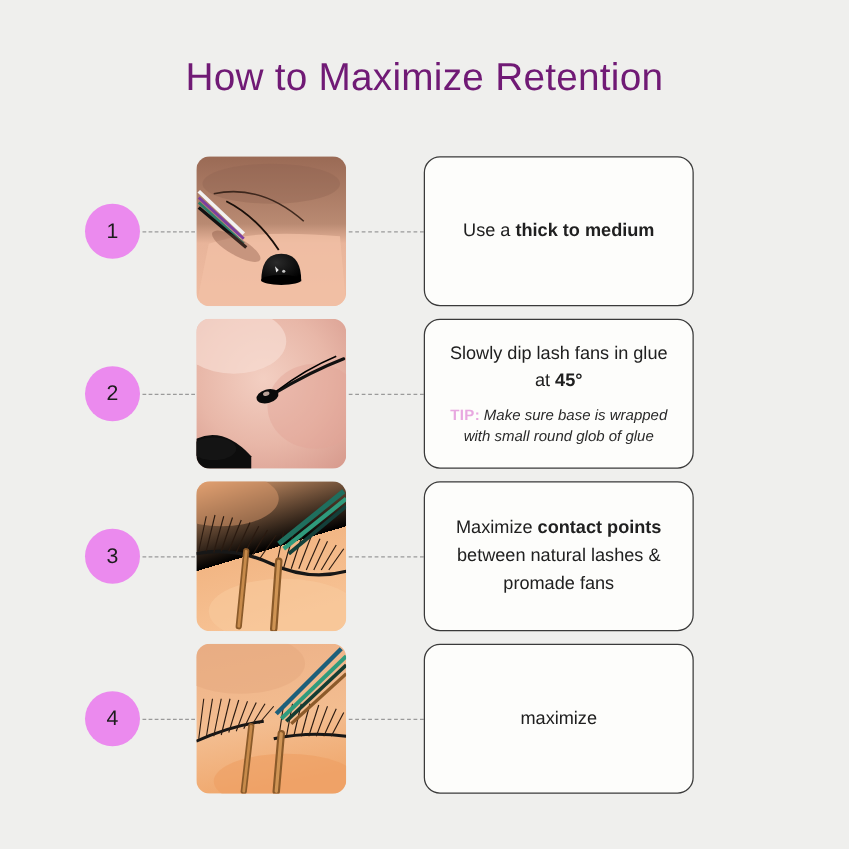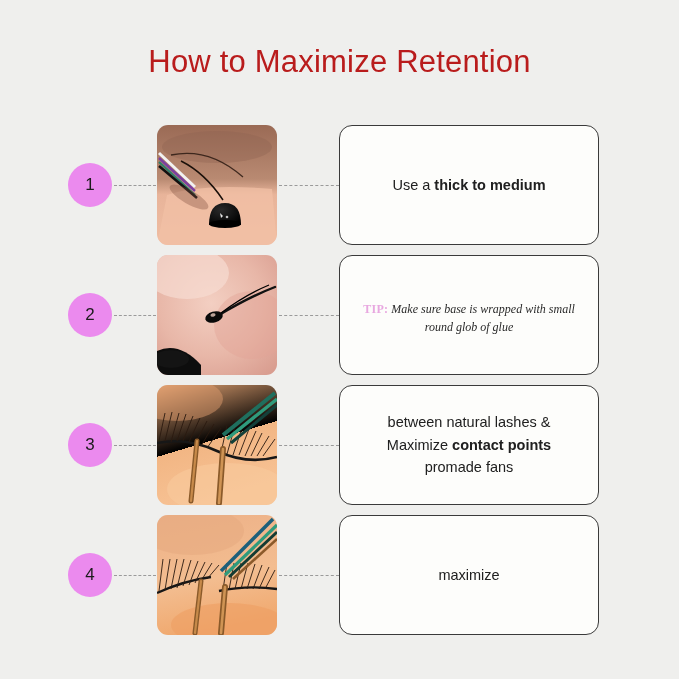--- a/index.html
+++ b/index.html
@@ -19,21 +19,21 @@
   
   .page-title {
     position: absolute;
     top: 44px;
     left: 0;
     width: 679px;
     text-align: center;
     font-size: 31px;
     font-weight: 300;
     letter-spacing: 0.2px;
-    color: #b91c1c;
+    color: #701a75;
     white-space: nowrap;
   }
 
   
   .steps {
     position: absolute;
     top: 125px;
     left: 0;
     width: 679px;
   }
@@ -82,21 +82,21 @@
     border-radius: 11px;
     overflow: hidden;
   }
   .step-thumb svg { display: block; width: 120px; height: 120px; }
 
   
   .step-card {
     position: absolute;
     left: 339px;
     top: 0;
-    width: 260px;
+    width: 216px;
     height: 120px;
     background: #fdfdfb;
     border: 1.3px solid #3a3a3a;
     border-radius: 13px;
     display: flex;
     flex-direction: column;
     align-items: center;
     justify-content: center;
     padding: 6px 14px;
     text-align: center;
@@ -109,21 +109,20 @@
   }
   .card-line b { font-weight: 700; }
 
   .tip-block {
     margin-top: 7px;
     text-align: center;
     font-style: italic;
     font-size: 12px;
     line-height: 1.45;
     color: #2a2a2a;
-    font-family: Liberation Serif, serif;
   }
   .tip-label {
     font-style: normal;
     font-weight: 700;
     color: #e8a8e0;
     letter-spacing: 0.3px;
     margin-right: 3px;
   }
 </style>
 </head>
@@ -192,20 +191,21 @@
         <path d="M118 32 Q92 42 62 60" stroke="#111" stroke-width="2.4" fill="none" stroke-linecap="round"></path>
         <path d="M112 30 Q88 40 64 58" stroke="#000" stroke-width="1.2" fill="none"></path>
         <ellipse cx="57" cy="62" rx="9" ry="5.5" fill="#0a0a0a" transform="rotate(-16 57 62)"></ellipse>
         <ellipse cx="56" cy="60" rx="2.6" ry="1.7" fill="#d9bdb2" opacity="0.85" transform="rotate(-16 56 60)"></ellipse>
         <path d="M0 96 Q22 86 44 110 L44 120 L0 120 Z" fill="#0d0d0d"></path>
         <ellipse cx="14" cy="104" rx="18" ry="9" fill="#141414"></ellipse>
       </svg>
     </div>
     <div class="connector right"></div>
     <div class="step-card">
+      <div class="card-line">Slowly dip lash fans in glue at <b>45°</b></div>
       <div class="tip-block">
         <span class="tip-label">TIP:</span><span>Make sure base is wrapped with small round glob of glue</span>
       </div>
     </div>
   </div>
 
   <div class="step-row">
     <div class="step-badge">3</div>
     <div class="connector left"></div>
     <div class="step-thumb">
@@ -250,22 +250,22 @@
           <path d="M120 20 L74 58" stroke="#13403a" stroke-width="3"></path>
         </g>
         <path d="M40 56 L34 116" stroke="#8a5a2a" stroke-width="5" stroke-linecap="round"></path>
         <path d="M40 56 L34 116" stroke="#c78a4a" stroke-width="2.2" stroke-linecap="round"></path>
         <path d="M66 64 L62 118" stroke="#8a5a2a" stroke-width="6" stroke-linecap="round"></path>
         <path d="M66 64 L62 118" stroke="#cf9454" stroke-width="2.6" stroke-linecap="round"></path>
       </svg>
     </div>
     <div class="connector right"></div>
     <div class="step-card">
+      <div class="card-line">Maximize <b>contact points</b></div>
       <div class="card-line">between natural lashes &amp;</div>
-      <div class="card-line">Maximize <b>contact points</b></div>
       <div class="card-line">promade fans</div>
     </div>
   </div>
 
   <div class="step-row">
     <div class="step-badge">4</div>
     <div class="connector left"></div>
     <div class="step-thumb">
       <svg viewBox="0 0 120 120" xmlns="http://www.w3.org/2000/svg">
         <defs>

